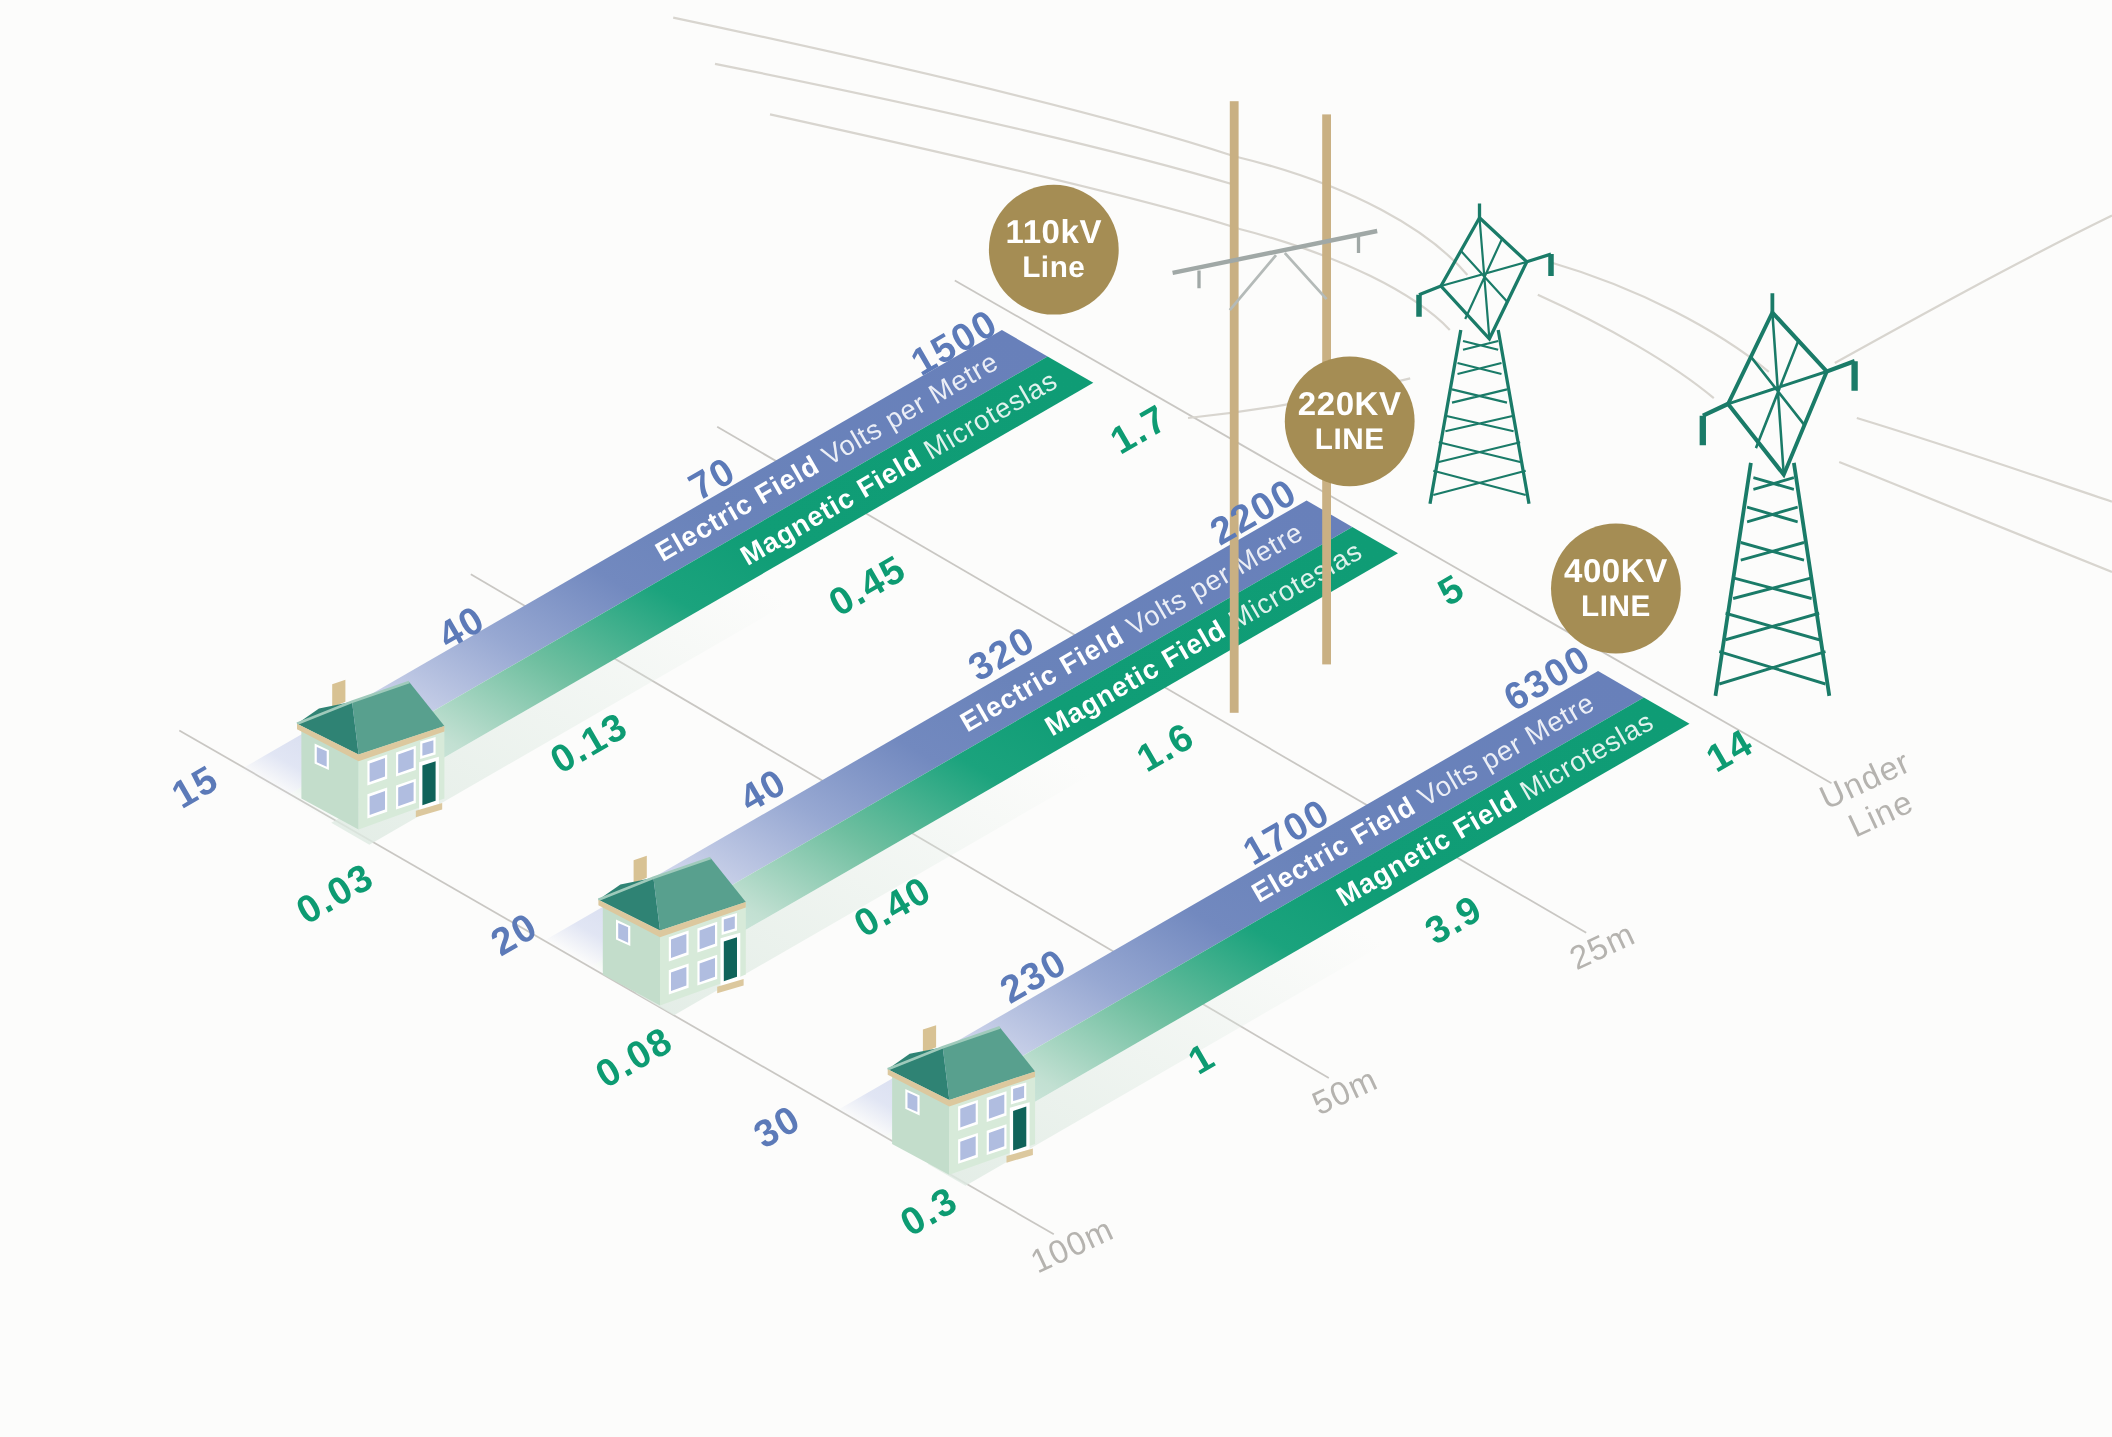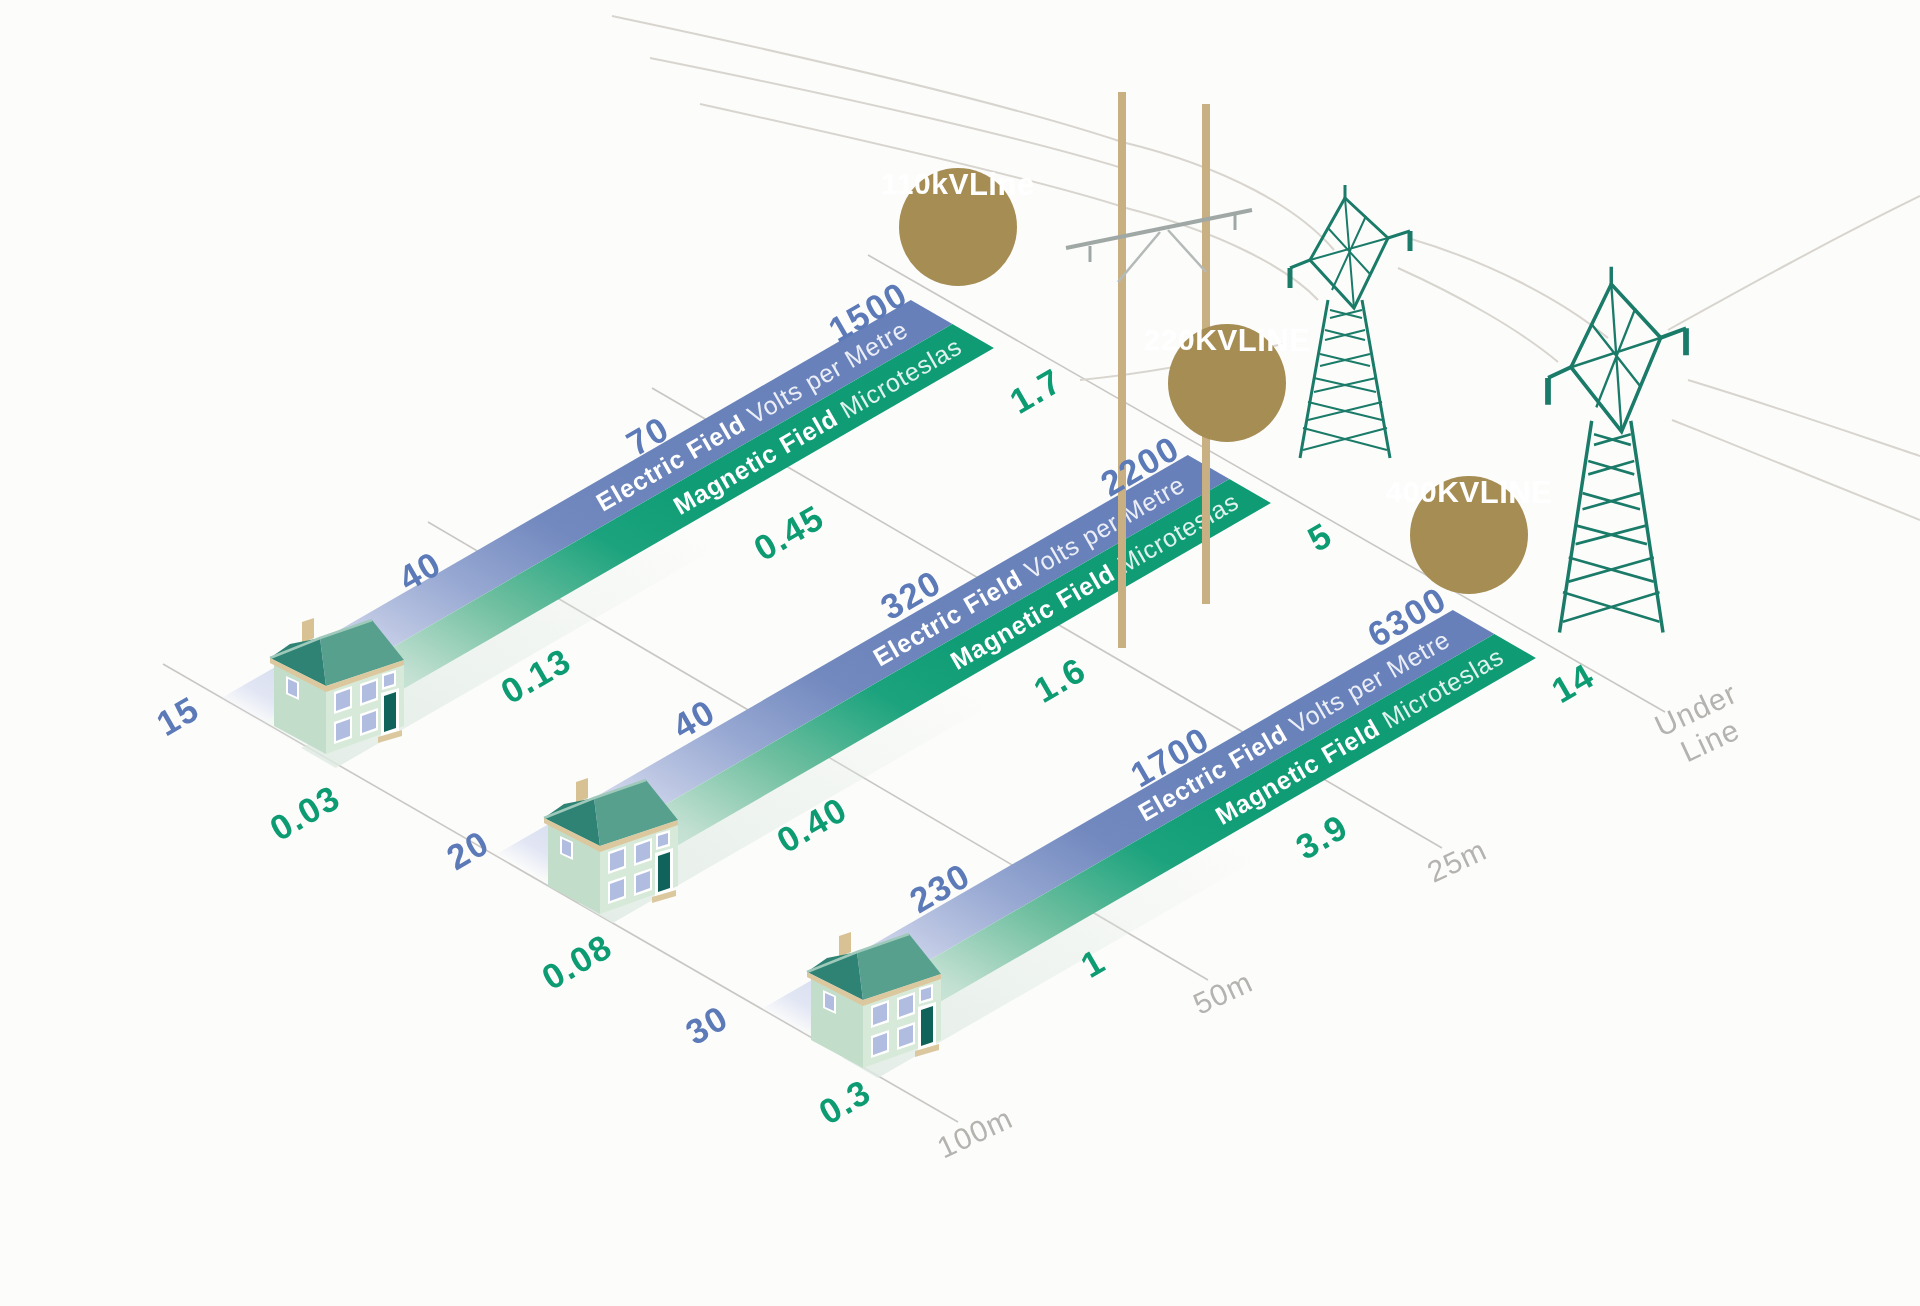--- a/index.html
+++ b/index.html
@@ -30,24 +30,24 @@
   .val.e{color:#5c7ab8;}
   .val.m{color:#0d9b72;}
 
   
   .dist{position:absolute;transform:translate(-50%,-50%) rotate(-25deg);
         color:#b5b3af;font-size:30px;letter-spacing:1px;text-align:center;line-height:1.12;}
   .dist.wrap{width:105px;}
 
   
   .badge{position:absolute;width:118px;height:118px;border-radius:50%;background:#a58d54;
-         transform:translate(-50%,-50%);display:flex;flex-direction:row;
-         justify-content:center;color:#fff;font-weight:700;line-height:1.08;}
+         transform:translate(-50%,-50%);display:flex;flex-direction:column;
+         align-items:center;justify-content:center;color:#fff;font-weight:700;line-height:1.08;}
   .badge .b1{font-size:30px;letter-spacing:.5px;}
-  .badge .b2{font-size:31px;letter-spacing:.5px;}
+  .badge .b2{font-size:27px;letter-spacing:.5px;}
 </style>
 </head>
 <body>
 
 <div class="stage">
 
   <svg class="layer" width="1920" height="1306">
     <g stroke="#c9c7c3" stroke-width="1.6" fill="none">
       <line x1="868" y1="255" x2="1665" y2="712"></line>
       <line x1="652" y1="388" x2="1442" y2="848"></line>

